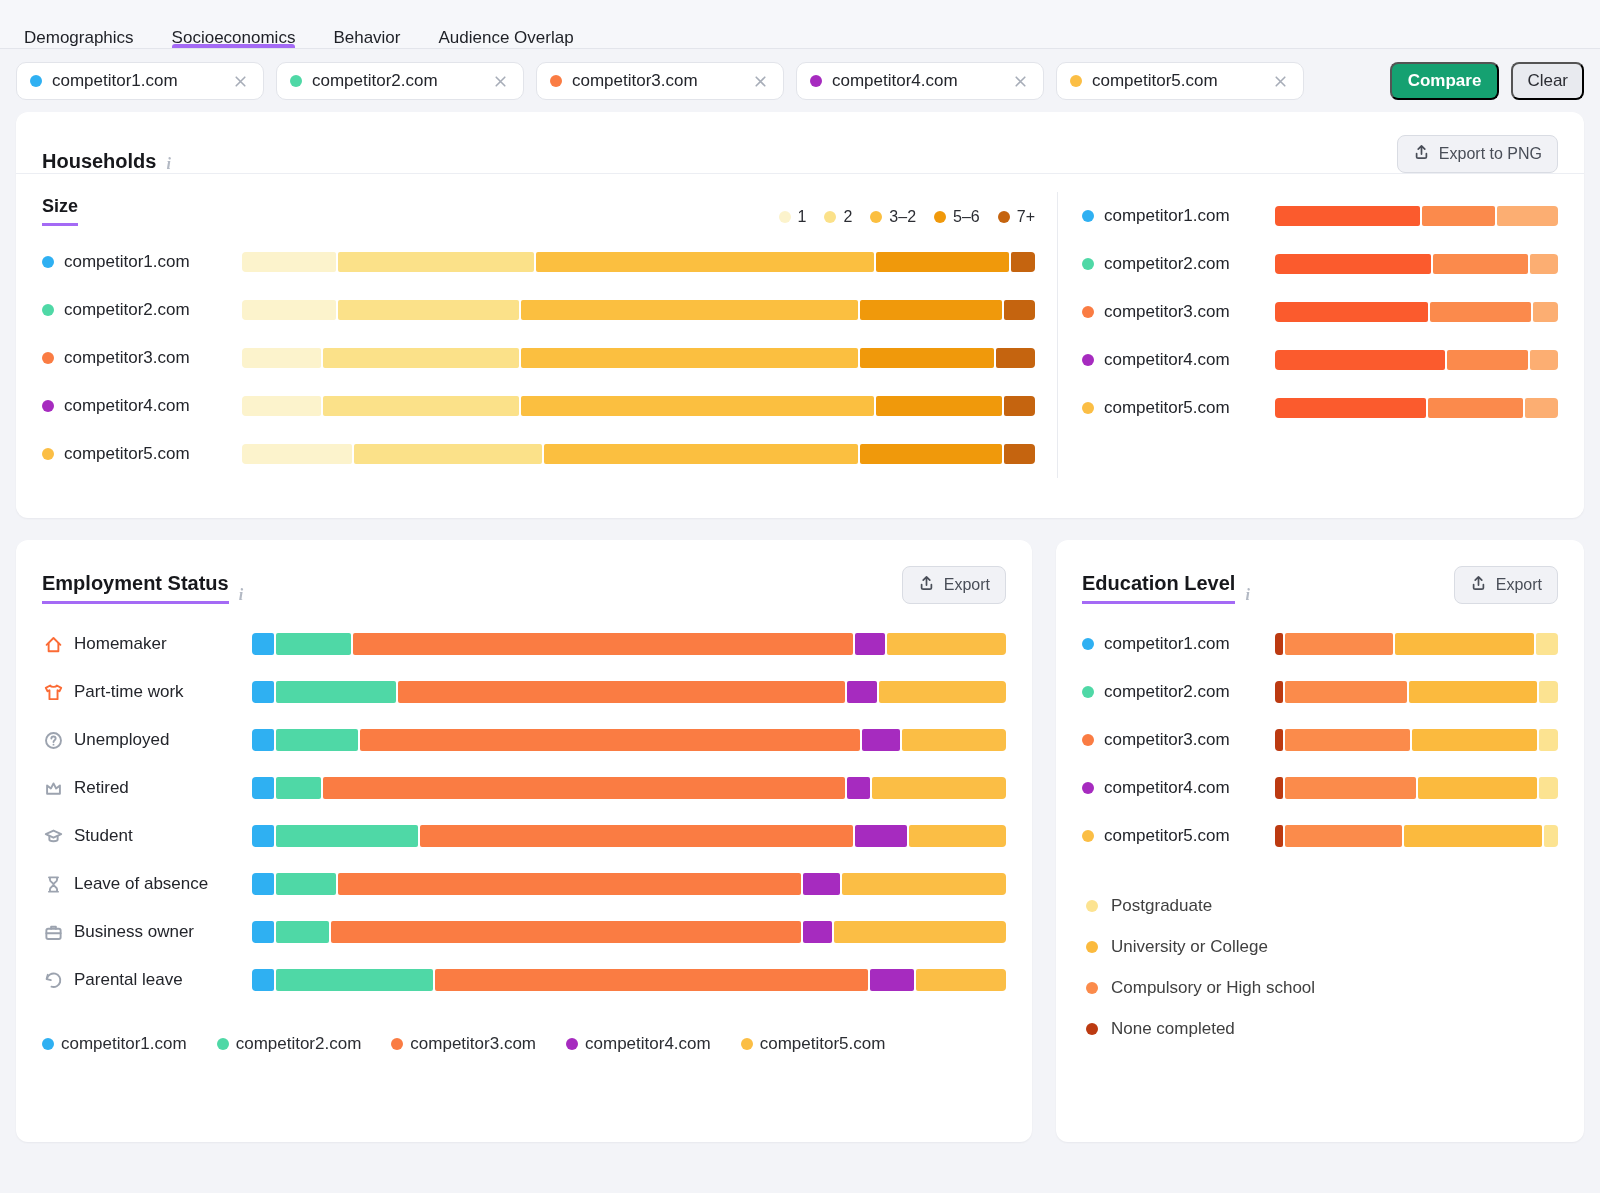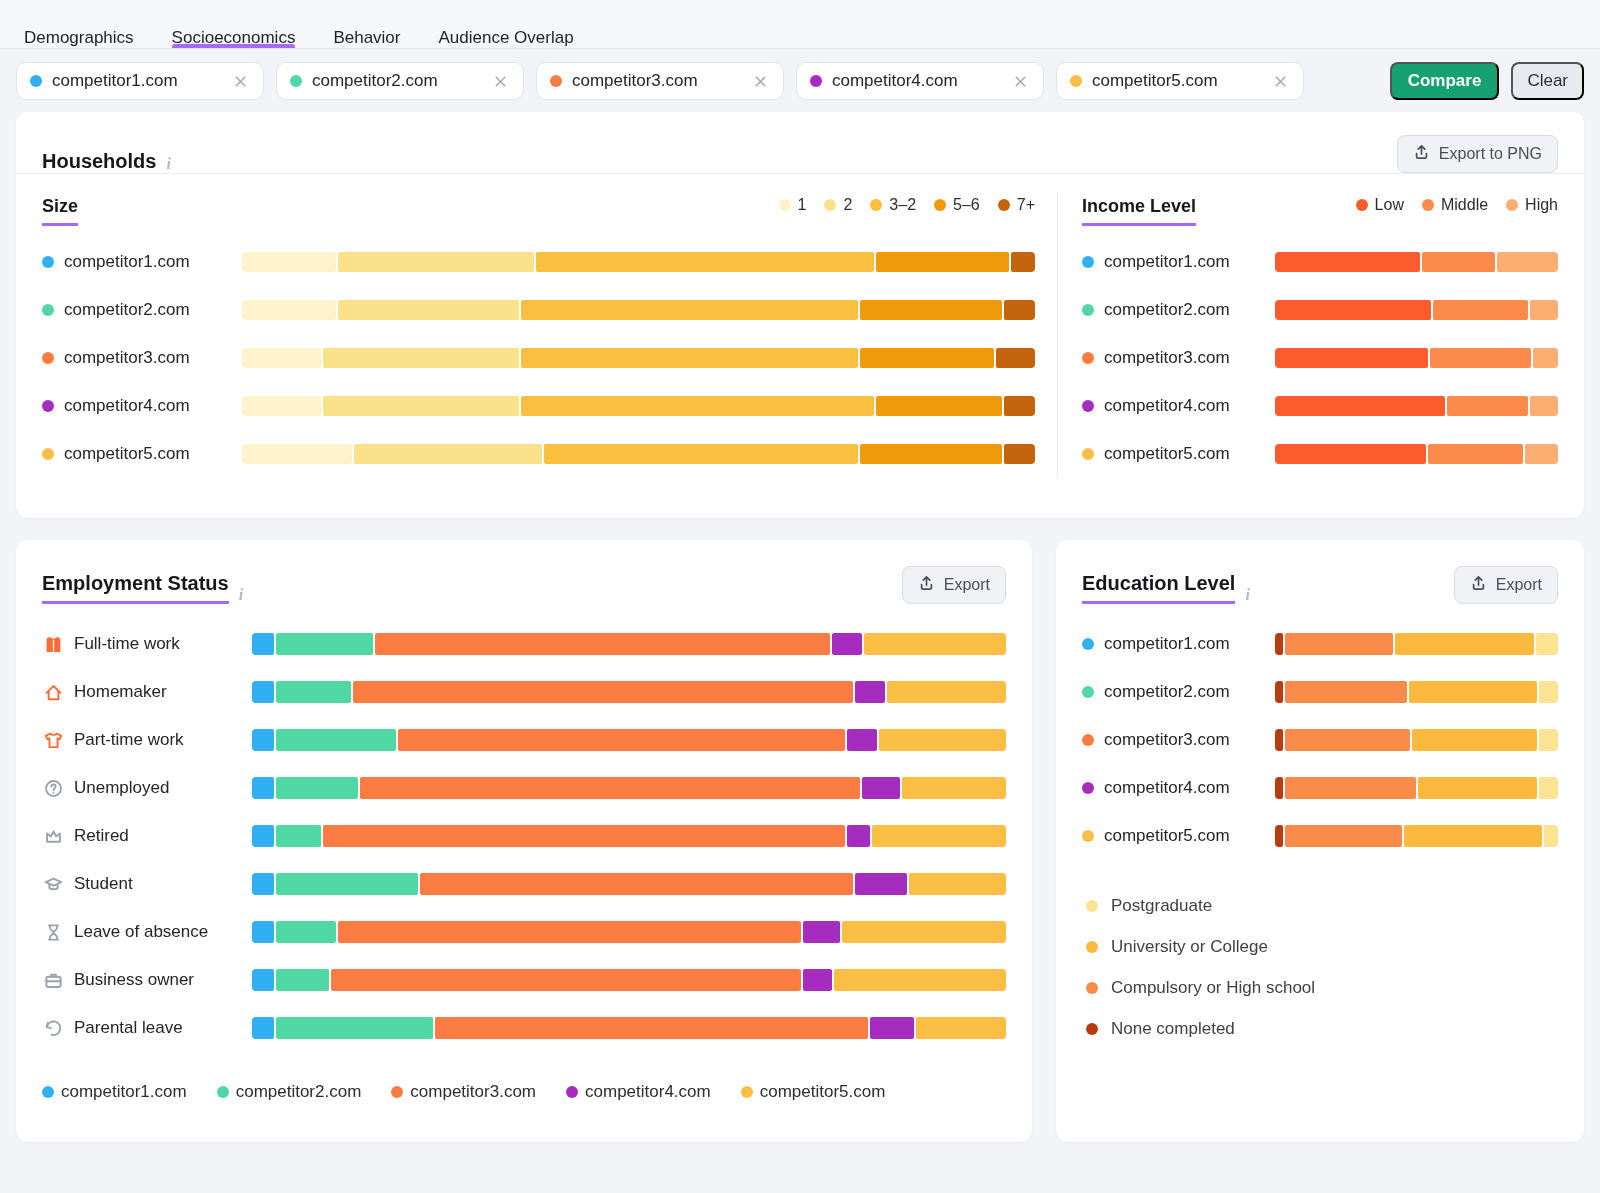--- a/index.html
+++ b/index.html
@@ -58,21 +58,21 @@
   }
   .btn-export {
     margin-left:auto; height:38px; padding:0 15px; border-radius:8px;
     background:#f1f2f6; border:1px solid #d9dce3; color:#494e58;
     font-size:16px; display:flex; align-items:center; gap:9px; cursor:pointer;
   }
   
   .hh-body { display:flex; padding:18px 26px 0; }
   .hh-left { flex:0 0 1015px; padding-right:22px; }
   .hh-right { flex:1; border-left:1px solid #e9ebf0; padding-left:24px; }
-  .section-header { display:flex; align-items:flex-start; justify-content:space-between; margin:4px 0 12px; }
+  .section-header { display:flex; align-items:flex-end; justify-content:space-between; margin:4px 0 12px; }
   .section-title {
     font-size:18px; font-weight:bold; color:#17181c; cursor:pointer;
     border-bottom:3px solid #a46af5; padding-bottom:6px;
   }
   .section-title.lg { font-size:20px; }
   .legend { display:flex; align-items:center; gap:18px; }
   .legend-item { display:flex; align-items:center; gap:7px; font-size:16px; color:#2b2d33; }
   
   .chart-row { display:flex; align-items:center; height:48px; }
   .row-label { display:flex; align-items:center; gap:10px; font-size:17px; color:#23252b; flex:0 0 auto; }
@@ -262,37 +262,20 @@
               <div class="bar-seg" style="flex: 14 0 0px; background: rgb(252, 243, 204);"></div>
               <div class="bar-seg" style="flex: 24 0 0px; background: rgb(251, 225, 137);"></div>
               <div class="bar-seg" style="flex: 40 0 0px; background: rgb(251, 191, 64);"></div>
               <div class="bar-seg" style="flex: 18 0 0px; background: rgb(240, 153, 11);"></div>
               <div class="bar-seg" style="flex: 4 0 0px; background: rgb(197, 100, 15);"></div>
             </div>
           </div>
         </div>
     </div>
     <div class="hh-right">
-      <div class="section-header">
-        <span class="section-title">Income Level</span>
-        <div class="legend" id="income-legend">
-            <span class="legend-item">
-              <span class="dot" style="background: rgb(251, 91, 45);"></span>
-              <span>Low</span>
-            </span>
-            <span class="legend-item">
-              <span class="dot" style="background: rgb(251, 138, 76);"></span>
-              <span>Middle</span>
-            </span>
-            <span class="legend-item">
-              <span class="dot" style="background: rgb(252, 174, 114);"></span>
-              <span>High</span>
-            </span>
-          </div>
-      </div>
       <div id="income-rows">
           <div class="chart-row">
             <div class="row-label lab-193">
               <span class="dot" style="background: rgb(47, 176, 242);"></span>
               <span>competitor1.com</span>
             </div>
             <div class="bar bar-20">
               <div class="bar-seg" style="flex: 52 0 0px; background: rgb(251, 91, 45);"></div>
               <div class="bar-seg" style="flex: 26 0 0px; background: rgb(251, 138, 76);"></div>
               <div class="bar-seg" style="flex: 22 0 0px; background: rgb(252, 174, 114);"></div>
@@ -357,38 +340,20 @@
               <path d="M8 1.8 V9.5 M4.9 4.9 L8 1.8 L11.1 4.9 M3.4 9 V12.2 C3.4 13 4 13.2 4.8 13.2 H11.2 C12 13.2 12.6 13 12.6 12.2 V9" stroke-width="1.6" fill="none" stroke="currentColor" stroke-linecap="round" stroke-linejoin="round"></path>
             </svg></span>
         <span>Export</span>
       </button>
     </div>
     <div class="pad-body" id="emp-rows">
         <div class="chart-row">
           <div class="row-label lab-210">
             <span class="row-icon" style="color: rgb(251, 107, 53);">
               <svg width="19" height="19" viewBox="0 0 16 16">
-                <path d="M5 1.4 L2.2 2.9 V14.4 H13.8 V2.9 L11 1.4 C10.6 3.4 5.4 3.4 5 1.4 Z" fill="currentColor"></path>
-                <path d="M8 4 V14" stroke="#fff" stroke-width="1.1"></path>
-              </svg>
-            </span>
-            <span>Full-time work</span>
-          </div>
-          <div class="bar bar-22">
-            <div class="bar-seg" style="flex: 3 0 0px; background: rgb(47, 176, 242);"></div>
-            <div class="bar-seg" style="flex: 13 0 0px; background: rgb(79, 216, 166);"></div>
-            <div class="bar-seg" style="flex: 61 0 0px; background: rgb(250, 124, 67);"></div>
-            <div class="bar-seg" style="flex: 4 0 0px; background: rgb(166, 43, 191);"></div>
-            <div class="bar-seg" style="flex: 19 0 0px; background: rgb(251, 190, 69);"></div>
-          </div>
-        </div>
-        <div class="chart-row">
-          <div class="row-label lab-210">
-            <span class="row-icon" style="color: rgb(251, 107, 53);">
-              <svg width="19" height="19" viewBox="0 0 16 16">
                 <path d="M2.2 8.3 L8 2.5 L13.8 8.3" stroke-width="1.6" fill="none" stroke="currentColor" stroke-linecap="round" stroke-linejoin="round"></path>
                 <path d="M3.9 7 V13.7 H12.1 V7" stroke-width="1.6" fill="none" stroke="currentColor" stroke-linecap="round" stroke-linejoin="round"></path>
               </svg>
             </span>
             <span>Homemaker</span>
           </div>
           <div class="bar bar-22">
             <div class="bar-seg" style="flex: 3 0 0px; background: rgb(47, 176, 242);"></div>
             <div class="bar-seg" style="flex: 10 0 0px; background: rgb(79, 216, 166);"></div>
             <div class="bar-seg" style="flex: 67 0 0px; background: rgb(250, 124, 67);"></div>

